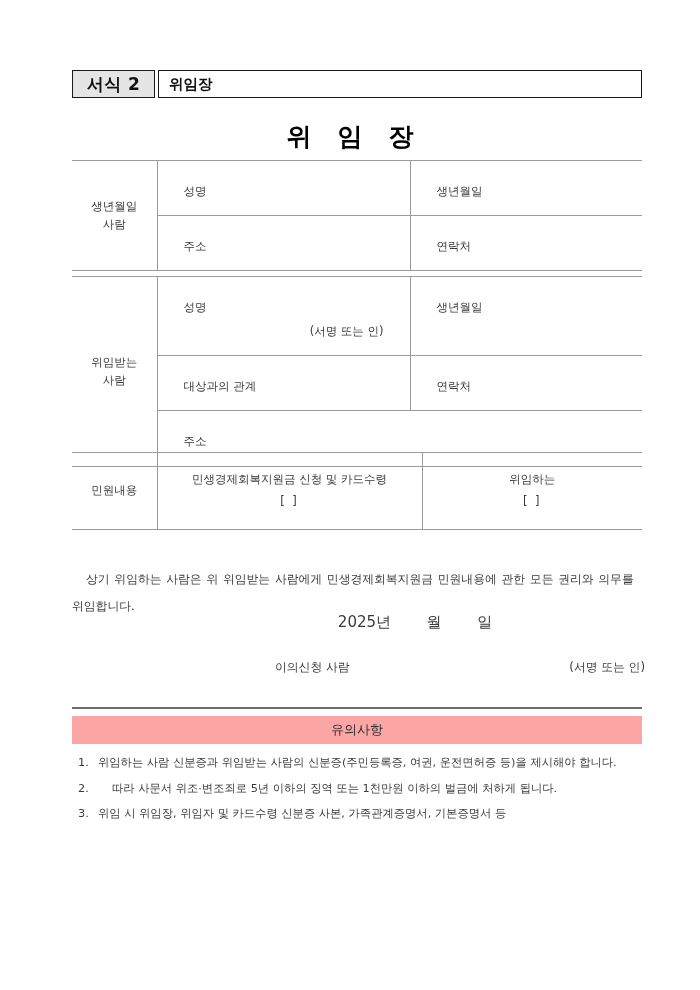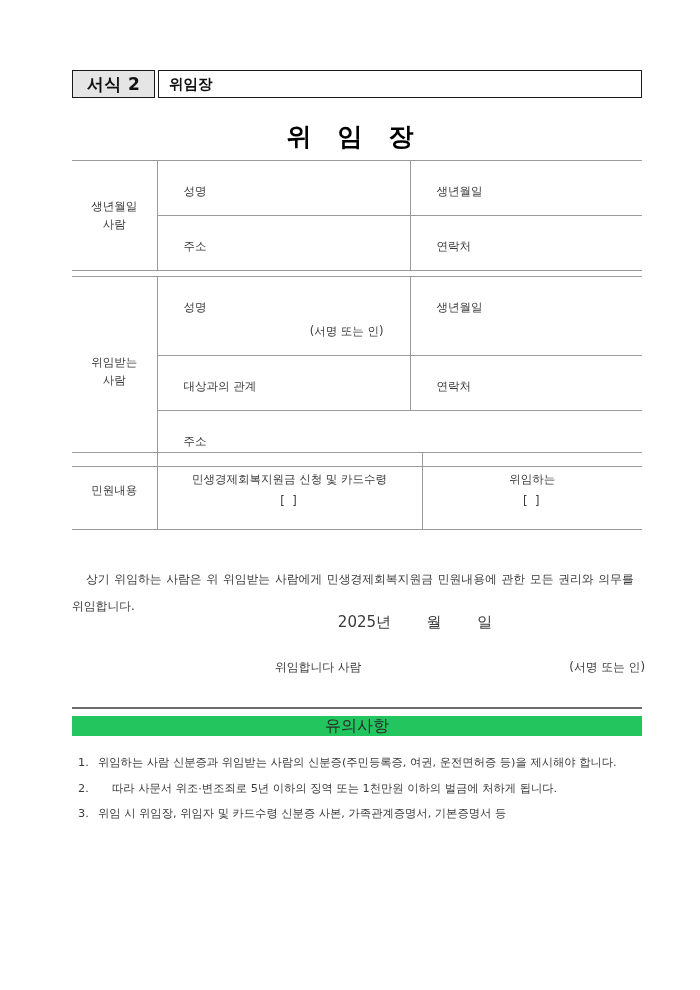--- a/index.html
+++ b/index.html
@@ -179,26 +179,26 @@
     top: 707px;
     width: 570px;
     height: 0;
     border-top: 2px solid #6b6b6b;
   }
   .notice-bar {
     position: absolute;
     left: 72px;
     top: 716px;
     width: 570px;
-    height: 20px;
-    background: #22c55e;
+    height: 28px;
+    background: #fca5a5;
     display: flex;
     align-items: center;
     justify-content: center;
-    font-size: 16px;
+    font-size: 13px;
     color: #2b2b2b;
   }
   .notice-list {
     position: absolute;
     left: 78px;
     top: 754px;
     width: 566px;
     font-size: 11.3px;
     color: #3a3a3a;
   }
@@ -318,21 +318,21 @@
 
   <div class="date-line">
     <span>2025년</span>
     <span class="sp"></span>
     <span>월</span>
     <span class="sp"></span>
     <span>일</span>
   </div>
 
   <div class="sign-line">
-    <span>위임합니다 사람</span>
+    <span>이의신청 사람</span>
     <span>(서명 또는 인)</span>
   </div>
 
   <div class="notice-rule"></div>
   <div class="notice-bar">유의사항</div>
 
   <div class="notice-list">
     <div class="notice-item">
       <span class="notice-num">1.</span>
       <span class="notice-text">위임하는 사람 신분증과 위임받는 사람의 신분증(주민등록증, 여권, 운전면허증 등)을 제시해야 합니다.</span>

